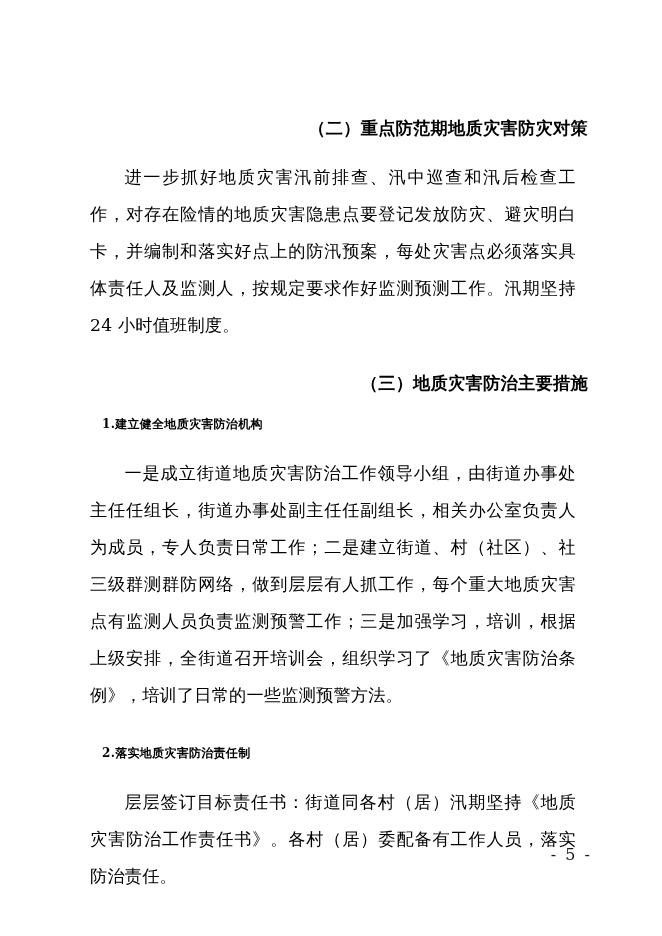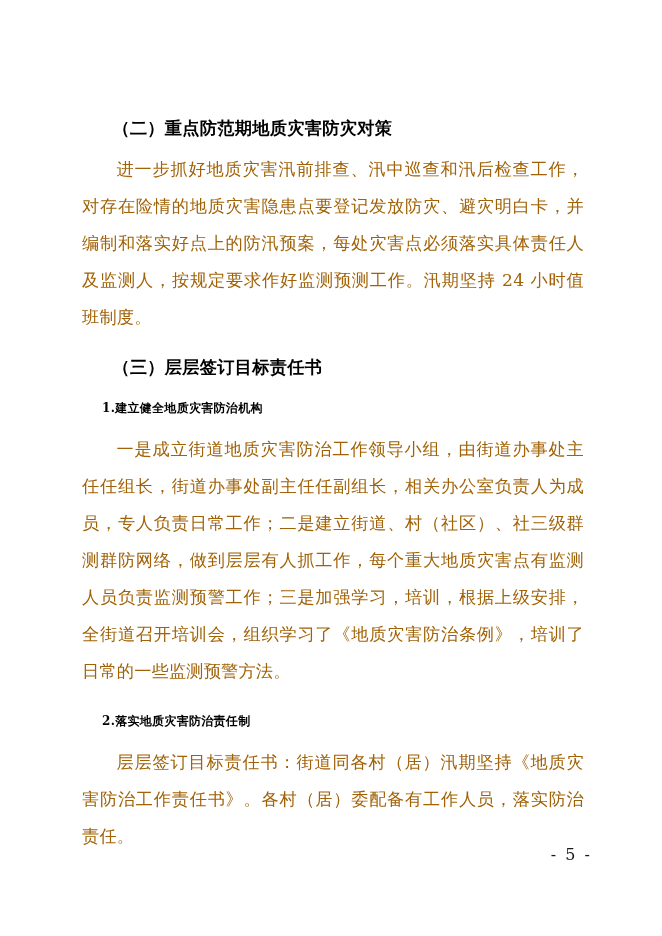--- a/index.html
+++ b/index.html
@@ -21,37 +21,38 @@
   }
   .content {
     position: absolute;
     left: 78px;
     top: 110px;
     width: 510px;
   }
   .para {
     font-size: 17.2px;
     line-height: 37px;
-    color: #a16207;
+    color: #000000;
     text-align: justify;
     text-justify: inter-ideograph;
-    margin: 4px;
+    margin: 12px;
     letter-spacing: 0.2px;
   }
   .indent {
     text-indent: 2em;
   }
   .heading {
     font-weight: bold;
     font-size: 17.2px;
     line-height: 37px;
     color: #000000;
     margin: 0;
     text-indent: 2em;
     letter-spacing: 0.3px;
+    text-align: right;
   }
   .subheading {
     font-weight: bold;
     font-size: 12px;
     line-height: 37px;
     color: #000000;
     margin: 0;
     text-indent: 2em;
     letter-spacing: 0.3px;
   }
@@ -79,21 +80,21 @@
 
 <div class="page">
   <div class="content">
 
     <p class="heading">（二）重点防范期地质灾害防灾对策</p>
 
     <p class="para indent">进一步抓好地质灾害汛前排查、汛中巡查和汛后检查工作，对存在险情的地质灾害隐患点要登记发放防灾、避灾明白卡，并编制和落实好点上的防汛预案，每处灾害点必须落实具体责任人及监测人，按规定要求作好监测预测工作。汛期坚持 24 小时值班制度。</p>
 
     <div class="gap"></div>
 
-    <p class="heading">（三）层层签订目标责任书</p>
+    <p class="heading">（三）地质灾害防治主要措施</p>
 
     <div class="gap-sm"></div>
 
     <p class="subheading">1.建立健全地质灾害防治机构</p>
 
     <p class="para indent" id="rich-para"><b class="inline-bold">一是</b><span>成立街道地质灾害防治工作领导小组，由街道办事处主任任组长，街道办事处副主任任副组长，相关办公室负责人为成员，专人负责日常工作；</span><b class="inline-bold">二是</b><span>建立街道、村（社区）、社三级群测群防网络，做到层层有人抓工作，每个重大地质灾害点有监测人员负责监测预警工作；</span><b class="inline-bold">三是</b><span>加强学习，培训，根据上级安排，全街道召开培训会，组织学习了《地质灾害防治条例》，培训了日常的一些监测预警方法。</span></p>
 
     <div class="gap"></div>
 
     <p class="subheading">2.落实地质灾害防治责任制</p>

